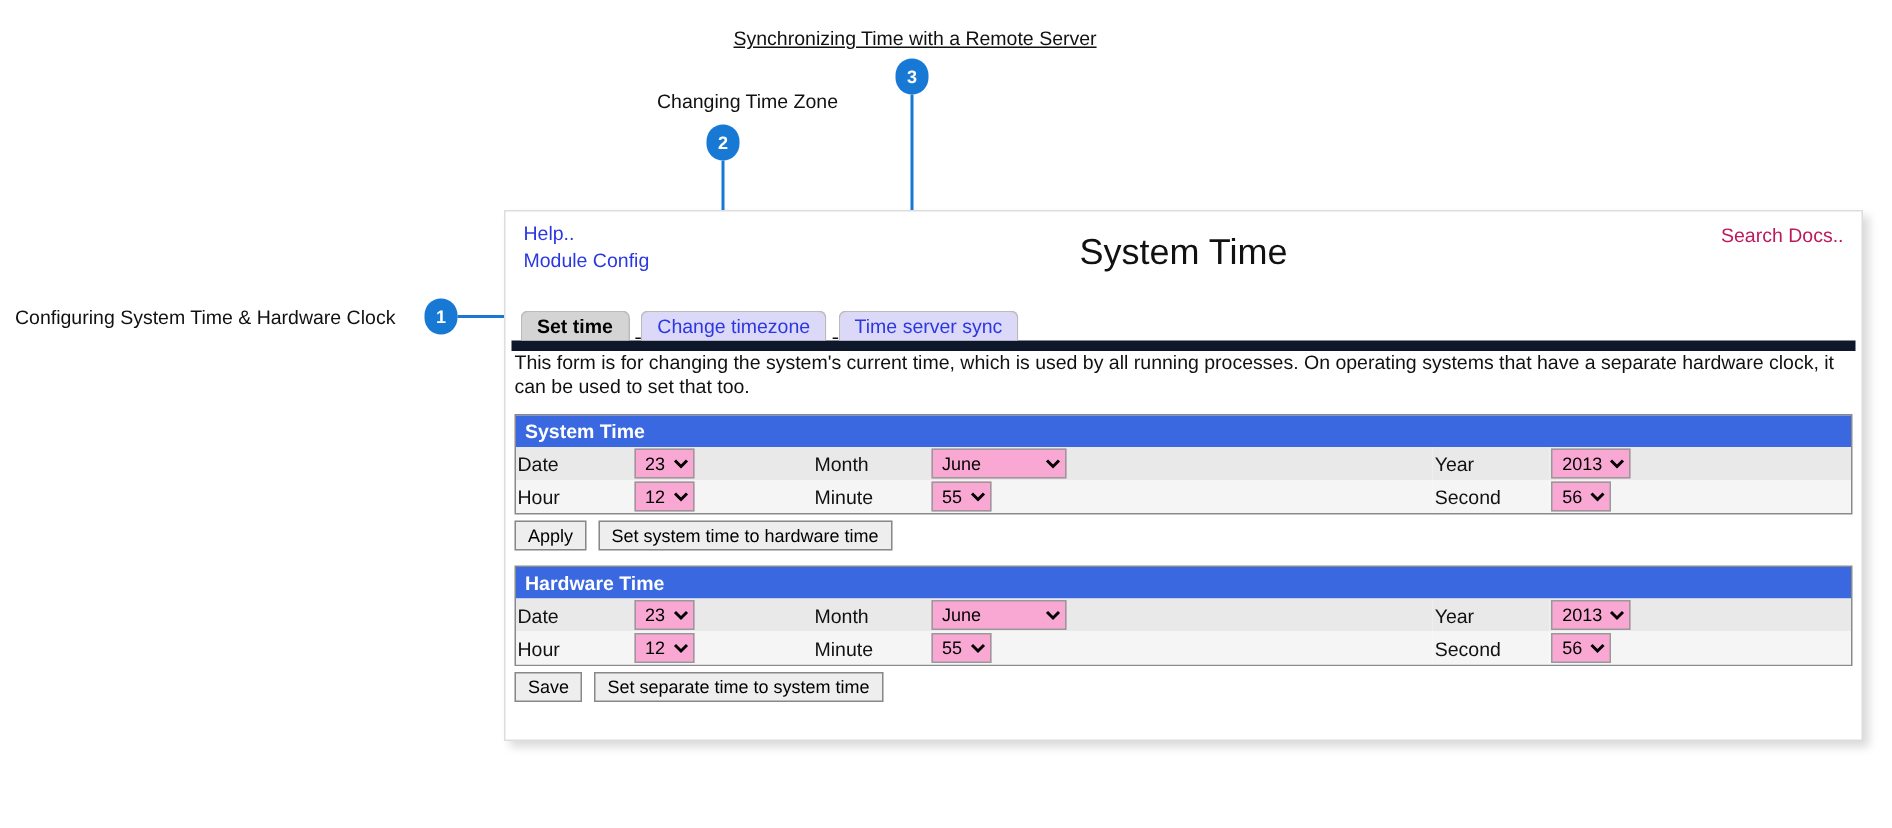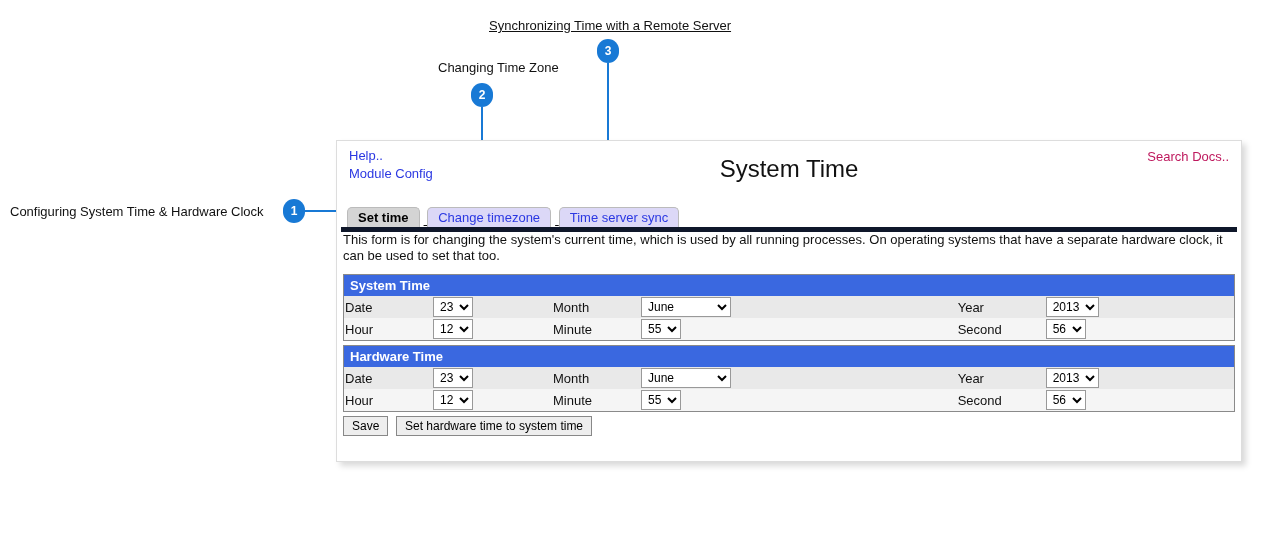--- a/index.html
+++ b/index.html
@@ -67,21 +67,21 @@
     position: absolute;
     top: 8px;
     right: 12px;
     color: #be185d;
     font-size: 13px;
   }
   
   .tabs {
     margin: 24px 4px 0 4px;
     padding-left: 6px;
-    border-bottom: 5px solid #0f172a;
+    border-bottom: 7px solid #0f172a;
     text-decoration: underline;
   }
   .tab {
     display: inline-block;
     border: 1px solid #bbb;
     border-bottom: none;
     border-radius: 5px 5px 0 0;
     padding: 2px 10px;
     font-size: 13px;
     vertical-align: bottom;
@@ -109,27 +109,27 @@
   }
   .section-head {
     background: #3a68e0;
     color: #fff;
     font-weight: bold;
     font-size: 13px;
     padding: 3px 6px;
   }
   .row-bg0 { background: #e9e9e9; }
   .row-bg1 { background: #f5f5f5; }
-  .label-cell { width: 88px; font-weight: normal; }
+  .label-cell { width: 78px; font-weight: normal; }
   .ctl-cell { width: 120px; }
   select.fake {
     font-family: Arial, sans-serif;
     font-size: 12px;
     border: 1px solid #999;
-    background: #ffffff;
+    background: #f9a8d4;
     padding: 1px 2px;
   }
   .btnrow {
     margin: 4px 6px 10px 6px;
   }
   button.fake {
     font-family: Arial, sans-serif;
     font-size: 12px;
     border: 1px solid #888;
     background: #eee;
@@ -200,20 +200,24 @@
           <select class="fake"><option>55</option></select>
         </td>
         <td class="label-cell">Second</td>
         <td>
           <select class="fake"><option>56</option></select>
         </td>
       </tr>
     </tbody>
       </table>
   </div>
+  <div class="btnrow">
+    <button class="fake">Apply</button>
+    <button class="fake">Set system time to hardware time</button>
+  </div>
 
   <div class="section">
     <div class="section-head">Hardware Time</div>
     <table style="width:100%;border-collapse:collapse;">
       <tbody>
           <tr class="row-bg0">
         <td class="label-cell">Date</td>
         <td class="ctl-cell">
           <select class="fake"><option>23</option></select>
         </td>
@@ -238,16 +242,16 @@
         <td class="label-cell">Second</td>
         <td>
           <select class="fake"><option>56</option></select>
         </td>
       </tr>
     </tbody>
       </table>
   </div>
   <div class="btnrow">
     <button class="fake">Save</button>
-    <button class="fake">Set hardware time to system time</button>
+    <button class="fake">Set separate time to system time</button>
   </div>
 
 </div>
 
 </body></html>

